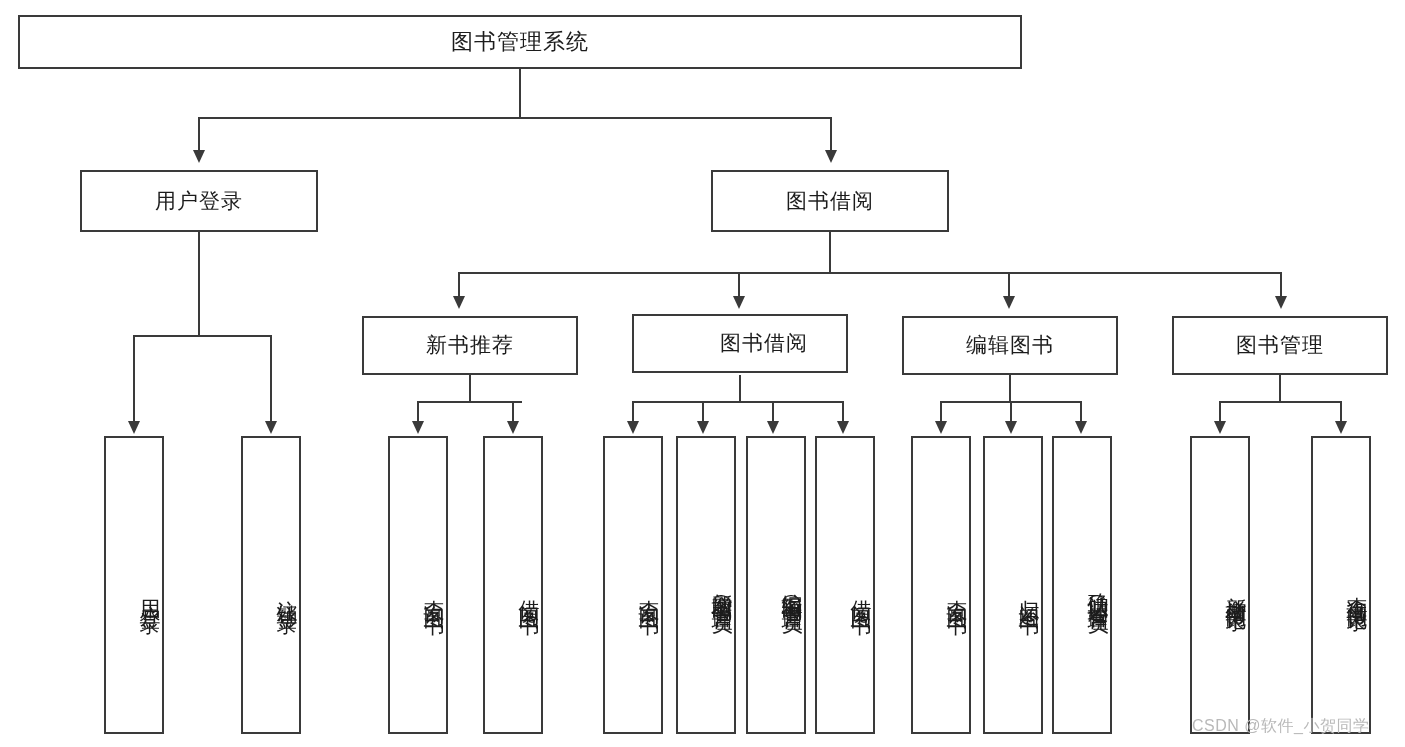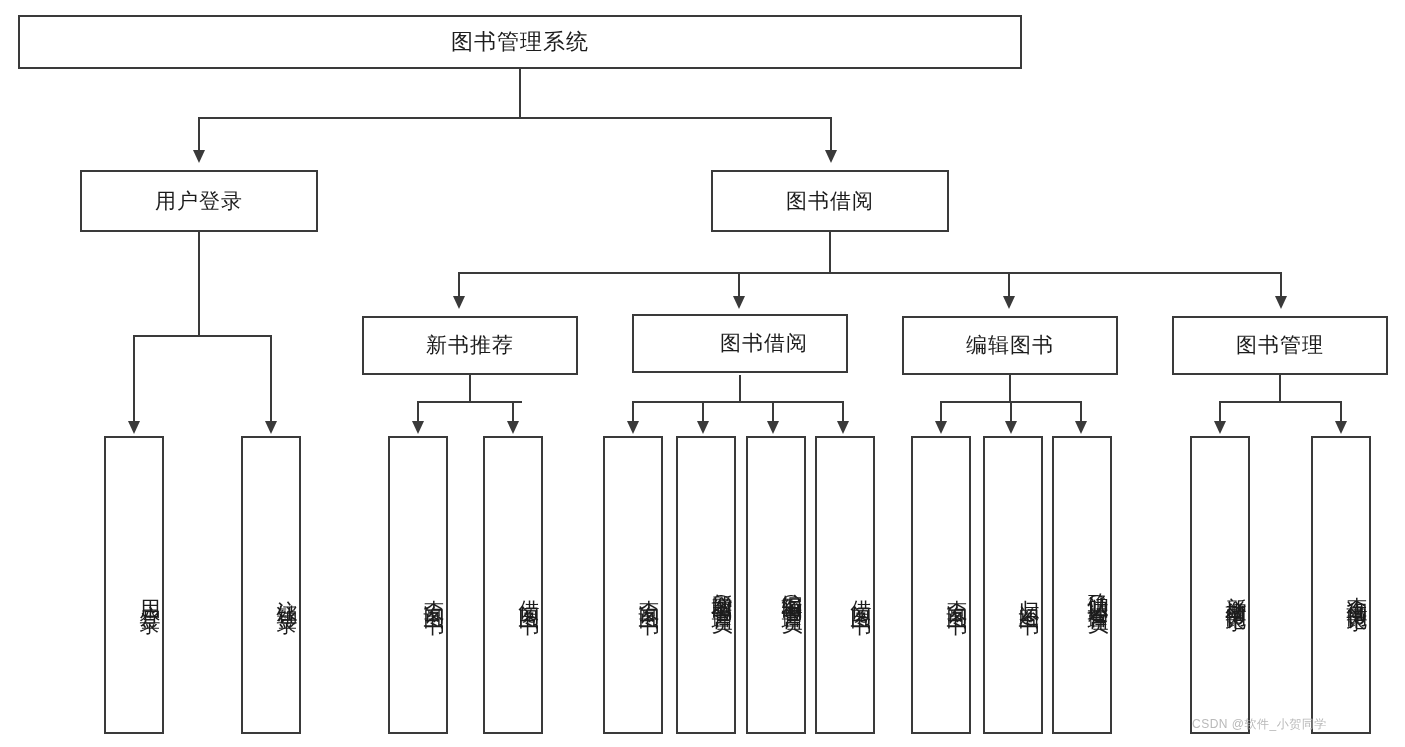--- a/index.html
+++ b/index.html
@@ -58,21 +58,21 @@
   .arrow{
     position:absolute;
     width:0;height:0;
     border-left:6px solid transparent;
     border-right:6px solid transparent;
     border-top:13px solid #3a3a3a;
   }
   
   #watermark{
     position:absolute;
-    font-size:12px;
+    font-size:16px;
     color:#b9b9b9;
     white-space:nowrap;
     letter-spacing:0.5px;
     pointer-events:none;
   }
 </style>
 </head>
 <body>
 
 <div id="canvas">

